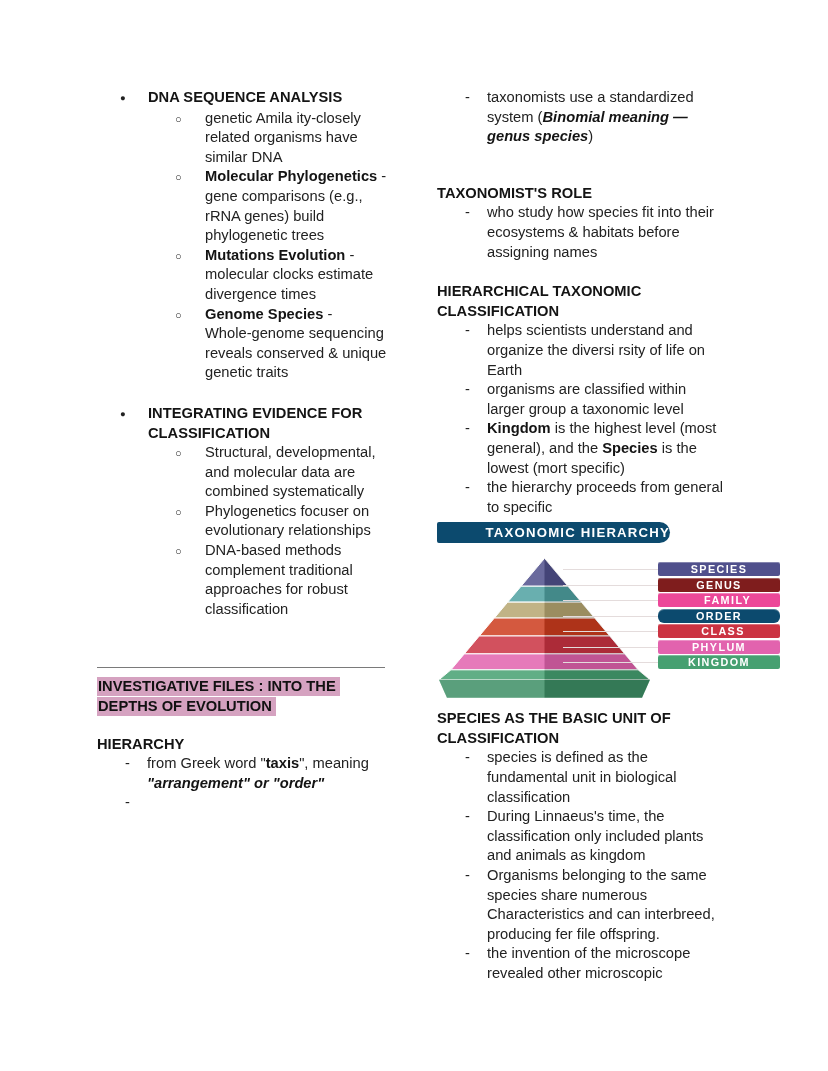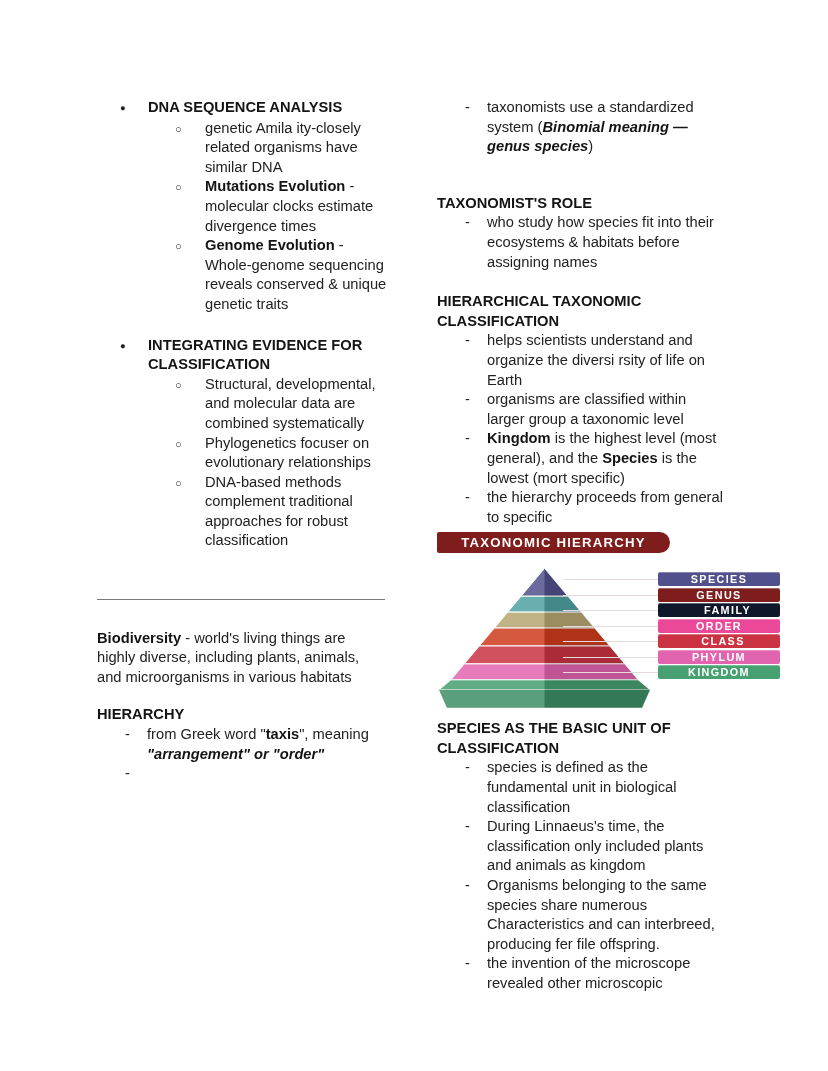--- a/index.html
+++ b/index.html
@@ -1,18 +1,18 @@
 <!DOCTYPE html>
 <html><head>
 <meta charset="utf-8">
 <style>
   html,body{margin:0;padding:0;background:#fff;}
   .page{position:relative;width:828px;height:1071px;background:#ffffff;overflow:hidden;
         font-family:"Liberation Sans",sans-serif;font-size:14.7px;line-height:19.6px;color:#222;}
-  .col{position:absolute;top:98px;}
+  .col{position:absolute;top:88px;}
   .col-left{left:97px;width:312px;}
   .col-right{left:437px;width:345px;}
   .row{display:flex;align-items:flex-start;}
   .mk{flex:none;color:#222;}
   .l1 .mk{margin-left:23px;width:28px;}
   .l1 .mk::before{content:"\25CF";font-size:9.5px;position:relative;top:-1px;}
   .l2 .mk{margin-left:78px;width:30px;}
   .l2 .mk::before{content:"\25CB";font-size:11px;}
   .dash .mk{margin-left:28px;width:22px;}
   .dash .mk::before{content:"-";}
@@ -54,27 +54,34 @@
         <div class="t h">DNA SEQUENCE ANALYSIS</div>
       </div>
       <div class="row l2">
         <span class="mk"></span>
         <div class="t"><span>genetic Amila ity-closely
 related organisms have
 similar DNA</span></div>
       </div>
       <div class="row l2">
         <span class="mk"></span>
+        <div class="t"><span class="b">Molecular Phylogenetics</span><span> -
+gene comparisons (e.g.,
+rRNA genes) build
+phylogenetic trees</span></div>
+      </div>
+      <div class="row l2">
+        <span class="mk"></span>
         <div class="t"><span class="b">Mutations Evolution</span><span> -
 molecular clocks estimate
 divergence times</span></div>
       </div>
       <div class="row l2">
         <span class="mk"></span>
-        <div class="t"><span class="b">Genome Evolution</span><span> -
+        <div class="t"><span class="b">Genome Species</span><span> -
 Whole-genome sequencing
 reveals conserved &amp; unique
 genetic traits</span></div>
       </div>
     </div>
 
     <div class="group">
       <div class="row l1">
         <span class="mk"></span>
         <div class="t h">INTEGRATING EVIDENCE FOR
@@ -95,26 +102,25 @@
         <span class="mk"></span>
         <div class="t"><span>DNA-based methods
 complement traditional
 approaches for robust
 classification</span></div>
       </div>
     </div>
 
     <hr class="divider">
 
-
-    <div class="para">
-      <span class="b">Biodiversity</span><span> - world's living things are
-highly diverse, including plants, animals,
-and microorganisms in various habitats</span>
-    </div>
+    <div>
+      <span class="hl" style="background: rgb(213, 162, 192);">INVESTIGATIVE FILES : INTO THE
+DEPTHS OF EVOLUTION</span>
+    </div>
+
 
     <div class="h mt18">HIERARCHY</div>
 
     <div class="row dash">
       <span class="mk"></span>
       <div class="t"><span>from Greek word "</span><span class="b">taxis</span><span>", meaning
 </span><span class="bi">"arrangement" or "order"</span></div>
     </div>
     <div class="row dash">
       <span class="mk"></span>
@@ -158,42 +164,42 @@
 general), and the </span><span class="b">Species</span><span> is the
 lowest (mort specific)</span></div>
     </div>
     <div class="row dash">
       <span class="mk"></span>
       <div class="t"><span>the hierarchy proceeds from general
 to specific</span></div>
     </div>
 
     <div class="figure">
-      <div class="banner" style="background: #7f1d1d;">TAXONOMIC HIERARCHY</div>
+      <div class="banner" style="background: #0c4a6e; text-align: right;">TAXONOMIC HIERARCHY</div>
       <div class="fig-row">
         <svg class="pyr" width="215" height="148" viewBox="0 0 216 148">
           <polygon points="108,2 131.5,30 84.5,30" stroke="#ffffff" stroke-width="1" fill="#50508c"></polygon>
           <polygon points="84.5,30 131.5,30 145,46 71,46" stroke="#ffffff" stroke-width="1" fill="#4fa1a1"></polygon>
           <polygon points="71,46 145,46 158.4,62 57.6,62" stroke="#ffffff" stroke-width="1" fill="#b7a671"></polygon>
           <polygon points="57.6,62 158.4,62 173.5,80 42.5,80" stroke="#ffffff" stroke-width="1" fill="#cd3c1e"></polygon>
           <polygon points="42.5,80 173.5,80 188.6,98 27.4,98" stroke="#ffffff" stroke-width="1" fill="#cb3342"></polygon>
           <polygon points="27.4,98 188.6,98 202,114 14,114" stroke="#ffffff" stroke-width="1" fill="#e263ae"></polygon>
           <polygon points="14,114 202,114 214,124 2,124" stroke="#ffffff" stroke-width="1" fill="#46a071"></polygon>
           <polygon points="2,124 214,124 206,142 10,142" fill="#46a071"></polygon>
           <polygon points="2,124 214,124 206,142 10,142" fill="rgba(0,0,0,0.10)"></polygon>
           <polygon points="108,2 202,114 108,114" fill="rgba(0,0,0,0.15)"></polygon>
           <polygon points="108,114 202,114 214,124 206,142 108,142" fill="rgba(0,0,0,0.15)"></polygon>
           <polygon points="108,2 108,114 14,114" fill="rgba(255,255,255,0.15)"></polygon>
           <polygon points="108,114 108,142 10,142 2,124 14,114" fill="rgba(255,255,255,0.15)"></polygon>
         </svg>
         <div class="labels">
           <div class="lbl" style="background: rgb(80, 80, 140);">SPECIES</div>
           <div class="lbl" style="background: #7f1d1d;">GENUS</div>
-          <div class="lbl" style="background: #0f172a; padding-left: 17px;">FAMILY</div>
-          <div class="lbl" style="background: #ec4899;">ORDER</div>
+          <div class="lbl" style="background: #ec4899; padding-left: 17px;">FAMILY</div>
+          <div class="lbl" style="background: #0c4a6e; border-radius: 6px;">ORDER</div>
           <div class="lbl" style="background: rgb(203, 51, 66); padding-left: 8px;">CLASS</div>
           <div class="lbl" style="background: rgb(226, 99, 174);">PHYLUM</div>
           <div class="lbl" style="background: rgb(70, 160, 113);">KINGDOM</div>
         </div>
       </div>
     </div>
 
     <div class="h mt5">SPECIES AS THE BASIC UNIT OF
 CLASSIFICATION</div>
     <div class="row dash">

